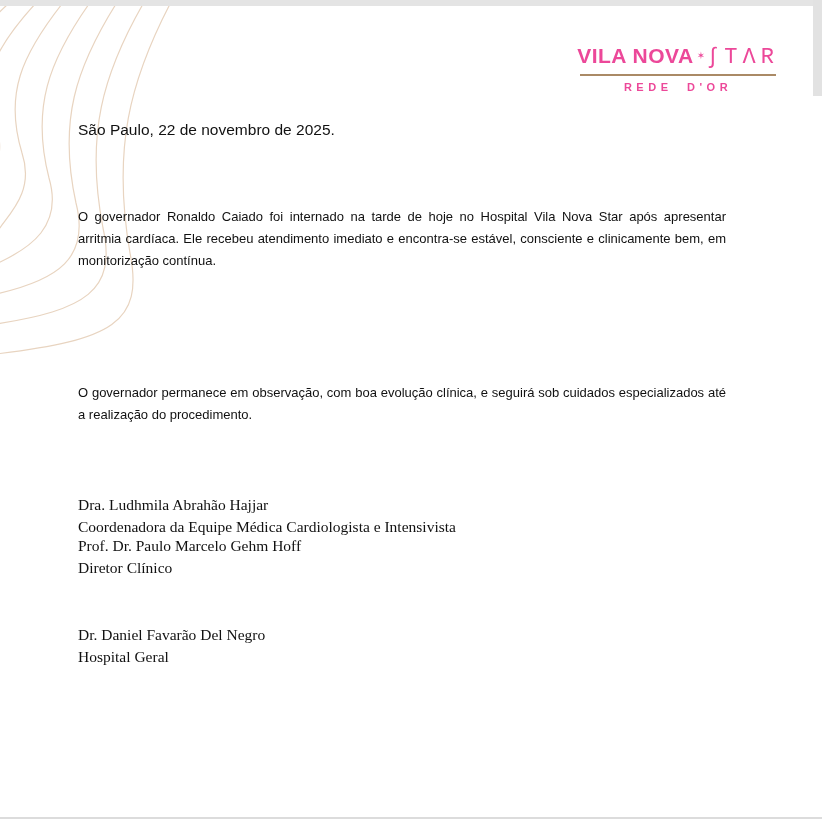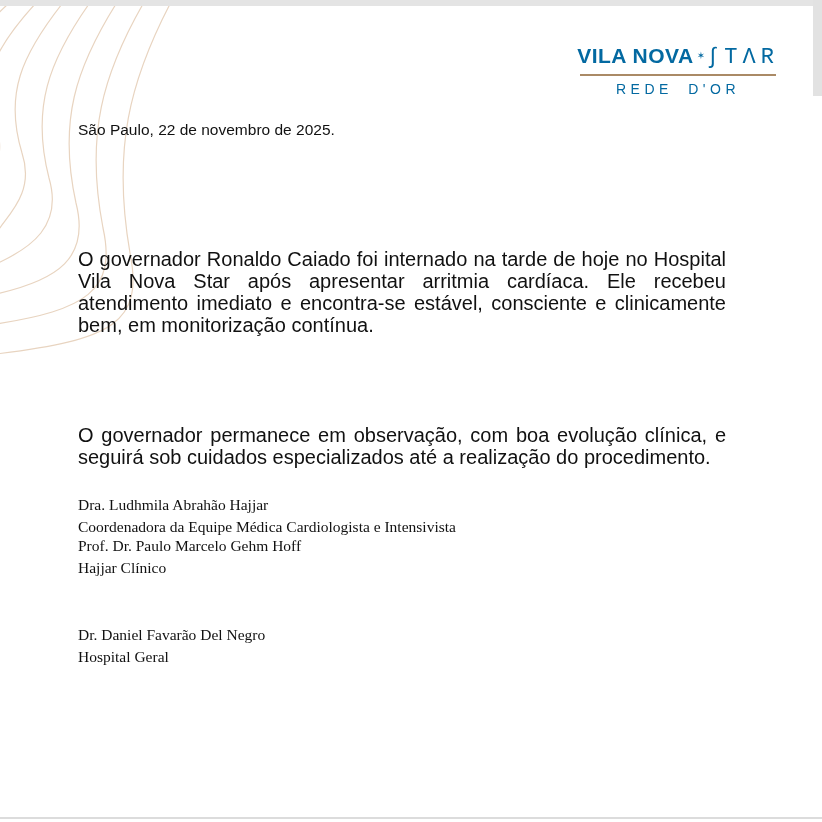--- a/index.html
+++ b/index.html
@@ -14,36 +14,36 @@
   
   .edge-top    { position:absolute; top:0; left:0; width:822px; height:6px; background:#e4e4e4; }
   .edge-right  { position:absolute; top:0; right:0; width:9px; height:96px; background:#e2e2e2; }
   .edge-bottom { position:absolute; left:0; bottom:3px; width:822px; height:2px; background:#dcdcdc; }
 
   
   .decor { position:absolute; top:4px; left:0; pointer-events:none; }
   .decor path { fill:none; stroke:#e8d4c0; stroke-width:1.2; }
 
   
-  .logo { position:absolute; top:44px; right:46px; width:196px; text-align:center; color:#0369a1; }
+  .logo { position:absolute; top:44px; right:46px; width:196px; text-align:center; color:#ec4899; }
   .logo-main {
     display:flex; align-items:baseline; justify-content:center;
     white-space:nowrap; border-bottom:2px solid #aa8a66; padding-bottom:4px;
   }
   .logo-bold  { font-size:21px; font-weight:bold; letter-spacing:0.5px; }
   .logo-star  { font-size:10px; margin:0 1px 0 3px; align-self:center; transform:translateY(-2px); }
   .logo-light { font-size:22px; font-weight:400; letter-spacing:5px;font-family:Liberation Mono, monospace; }
-  .logo-sub   { font-size:14px; font-weight:normal; letter-spacing:4.5px; word-spacing:7px; margin-top:5px; }
+  .logo-sub   { font-size:11px; font-weight:bold; letter-spacing:4.5px; word-spacing:7px; margin-top:5px; }
 
   
   .dateline { position:absolute; top:121px; left:78px; font-size:15.5px; }
   .para {
     position:absolute; left:78px; width:648px;
-    font-size:20px; line-height:22px;
-    text-align:justify; text-justify:inter-word;margin-top:42px;
+    font-size:13px; line-height:22px;
+    text-align:justify; text-justify:inter-word;
   }
   .para-1 { top:206px; }
   .para-2 { top:294px; }
   .para-3 { top:382px; }
   .sig { position:absolute; left:78px; font-size:15.5px; line-height:22px;font-family:Liberation Serif, serif; }
   .sig-1 { top:494px; }
   .sig-2 { top:535px; }
   .sig-3 { top:624px; }
 </style>
 </head>
@@ -78,20 +78,20 @@
 
   <div class="para para-1">O governador Ronaldo Caiado foi internado na tarde de hoje no Hospital Vila Nova Star após apresentar arritmia cardíaca. Ele recebeu atendimento imediato e encontra-se estável, consciente e clinicamente bem, em monitorização contínua.</div>
   <div class="para para-3">O governador permanece em observação, com boa evolução clínica, e seguirá sob cuidados especializados até a realização do procedimento.</div>
 
   <div class="sig sig-1">
     <div>Dra. Ludhmila Abrahão Hajjar</div>
     <div>Coordenadora da Equipe Médica Cardiologista e Intensivista</div>
   </div>
   <div class="sig sig-2">
     <div>Prof. Dr. Paulo Marcelo Gehm Hoff</div>
-    <div>Hajjar Clínico</div>
+    <div>Diretor Clínico</div>
   </div>
   <div class="sig sig-3">
     <div>Dr. Daniel Favarão Del Negro</div>
     <div>Hospital Geral</div>
   </div>
 
 </div>
 
 </body></html>

